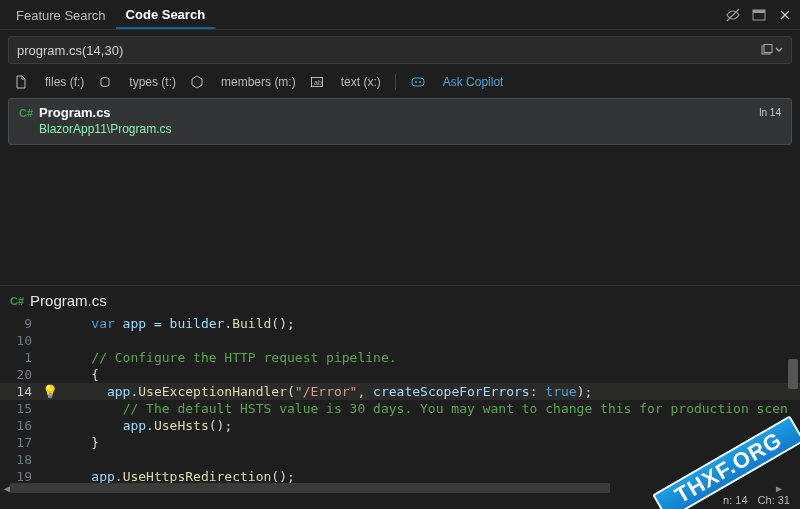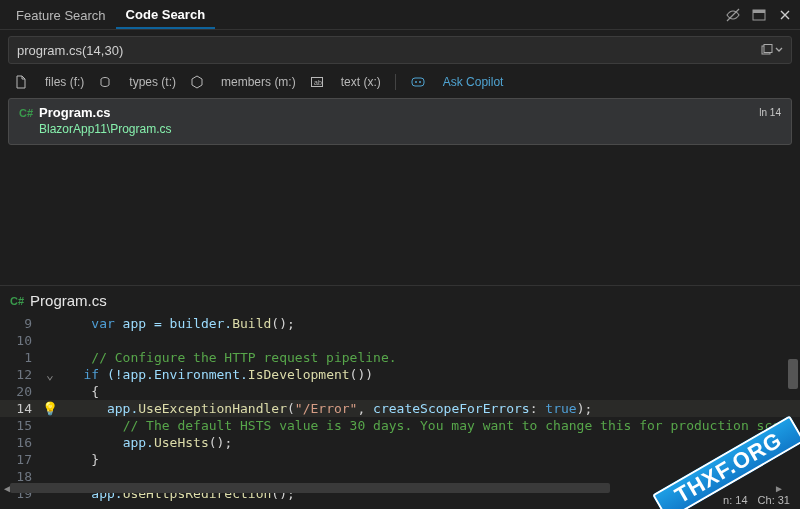--- a/index.html
+++ b/index.html
@@ -249,24 +249,20 @@
     <span class="content"><span class="tok-p">    </span><span class="tok-kw">var</span><span class="tok-var"> app = builder.</span><span class="tok-fn2">Build</span><span class="tok-p">();</span></span>
   </div>
   <div class="line">
     <span class="ln">10</span><span class="gutter"> </span><span class="content"> </span>
   </div>
   <div class="line">
     <span class="ln">1</span><span class="gutter"> </span>
     <span class="content"><span class="tok-p">    </span><span class="tok-cm">// Configure the HTTP request pipeline.</span></span>
   </div>
   <div class="line">
-    <span class="ln">12</span><span class="gutter fold">⌄</span>
-    <span class="content"><span class="tok-p">   </span><span class="tok-kw">if</span><span class="tok-var"> (!app.Environment.</span><span class="tok-fn2">IsDevelopment</span><span class="tok-p">())</span></span>
-  </div>
-  <div class="line">
     <span class="ln">20</span><span class="gutter"> </span>
     <span class="content"><span class="tok-p">    </span><span class="tok-p">{</span></span>
   </div>
   <div class="line hl">
     <span class="ln cur">14</span><span class="gutter">💡</span>
     <span class="content"><span class="tok-p">      </span><span class="tok-var">app.</span><span class="tok-fn2">UseExceptionHandler</span><span class="tok-p">(</span><span class="tok-str">"/Error"</span><span class="tok-p">, </span><span class="tok-param">createScopeForErrors</span><span class="tok-p">: </span><span class="tok-kw">true</span><span class="tok-p">);</span></span>
   </div>
   <div class="line">
     <span class="ln">15</span><span class="gutter"> </span>
     <span class="content"><span class="tok-p">        </span><span class="tok-cm">// The default HSTS value is 30 days. You may want to change this for production scen</span></span>

